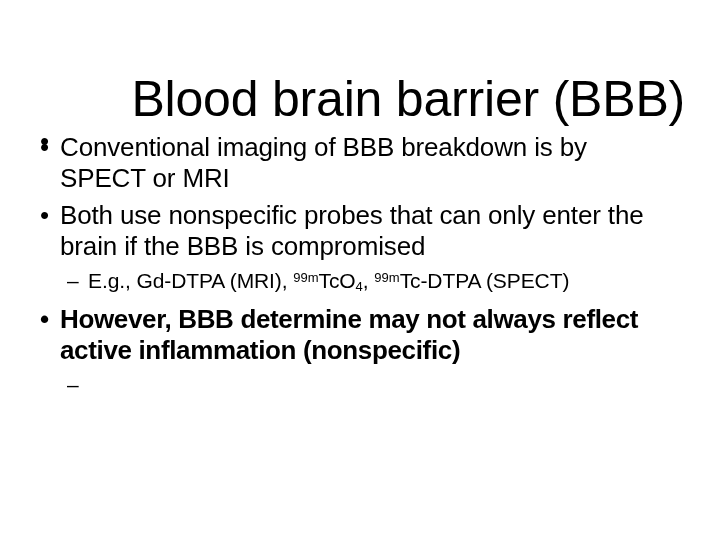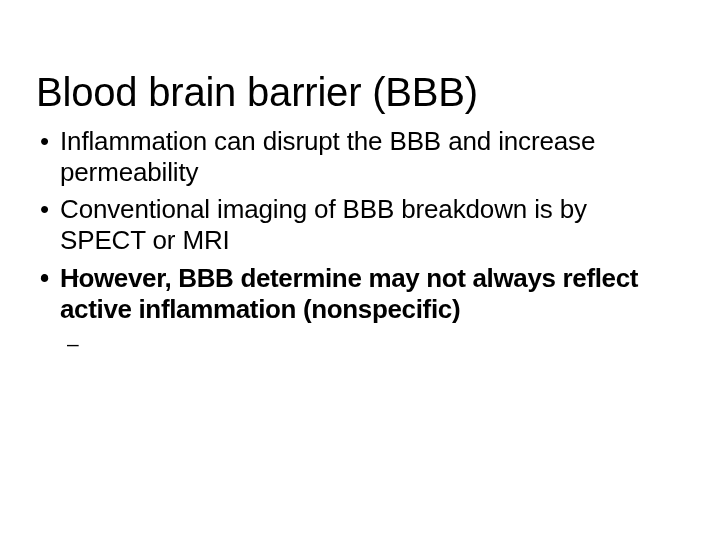--- a/index.html
+++ b/index.html
@@ -19,25 +19,25 @@
     width: 720px;
     height: 540px;
     background: #ffffff;
     overflow: hidden;
     box-sizing: border-box;
   }
 
   
   .slide-title {
     position: absolute;
-    left: 36px;
+    left: 45px;
     top: 42px;
     width: 640px;
-    text-align: left;
-    font-size: 40px;
+    text-align: right;
+    font-size: 50px;
     font-weight: 400;
     line-height: 46px;
     letter-spacing: -0.2px;
     white-space: nowrap;
   }
 
   
   .body-list {
     position: absolute;
     left: 36px;
@@ -108,21 +108,21 @@
 </style>
 </head>
 <body>
 
 <div class="slide">
 
   <h1 class="slide-title">Blood brain barrier (BBB)</h1>
 
   <div class="body-list">
 
-  <div class="bullet level-1"><span class="marker">•</span><span class="text">Inflammation can disrupt the BBB and increase permeability</span></div>
+  <div class="bullet level-1"><span class="marker">•</span></div>
       <div class="bullet level-1"><span class="marker">•</span><span class="text">Conventional imaging of BBB breakdown is by SPECT or MRI</span></div>
-      <div class="bullet level-1"><span class="marker">•</span></div>
-      <div class="bullet level-2"><span class="marker">–</span></div>
+      <div class="bullet level-1"><span class="marker">•</span><span class="text">Both use nonspecific probes that can only enter the brain if the BBB is compromised</span></div>
+      <div class="bullet level-2"><span class="marker">–</span><span class="text"><span>E.g., Gd-DTPA (MRI), </span><sup>99m</sup><span>TcO</span><sub>4</sub><span>, </span><sup>99m</sup><span>Tc-DTPA (SPECT)</span></span></div>
       <div class="bullet level-1 bold"><span class="marker">•</span><span class="text">However, BBB determine may not always reflect active inflammation (nonspecific)</span></div>
       <div class="bullet level-2"><span class="marker">–</span></div>
     </div>
 
 </div>
 
 </body></html>

